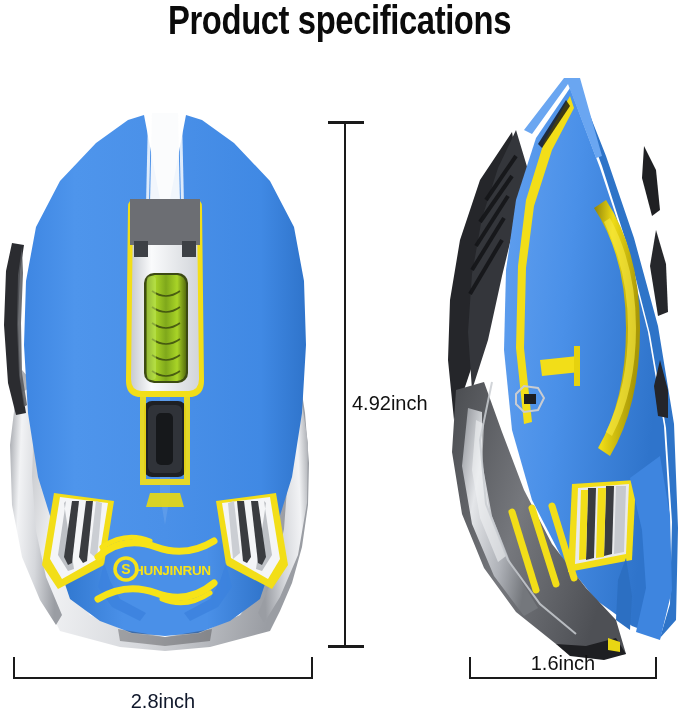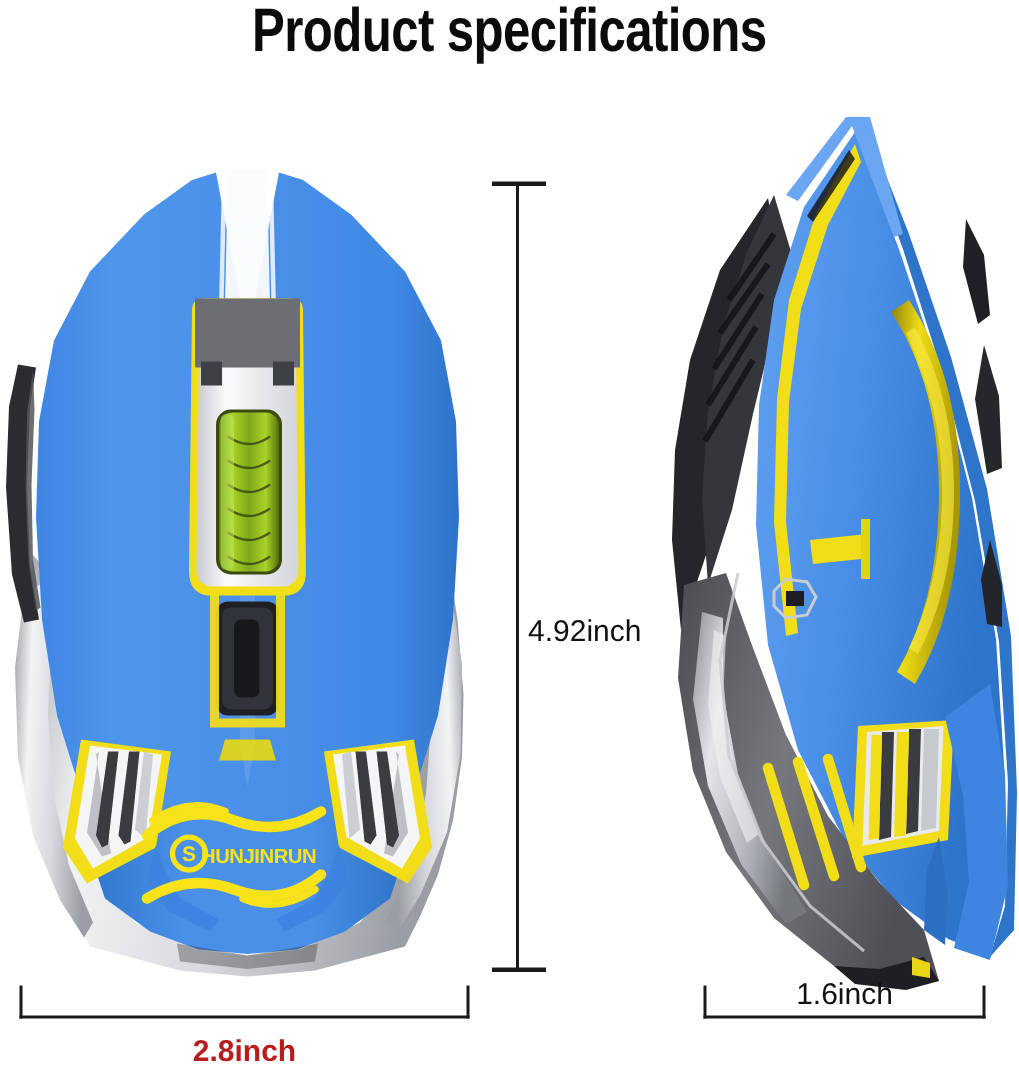--- a/index.html
+++ b/index.html
@@ -14,27 +14,27 @@
     letter-spacing:-0.5px;transform:scaleX(0.80);transform-origin:50% 0;
     white-space:nowrap;
   }
 
   
   .dimline{position:absolute;background:#1a1a1a;}
   #vdim-line{left:344px;top:122px;width:2px;height:524px;}
   #vdim-cap-top{left:328px;top:121px;width:36px;height:3px;}
   #vdim-cap-bot{left:328px;top:645px;width:36px;height:3px;}
   #vdim-label{position:absolute;left:352px;top:392px;font-size:20px;color:#111;
-              letter-spacing:0px;white-space:nowrap;margin-top:18px;}
+              letter-spacing:0px;white-space:nowrap;}
 
   #hdim1-line{left:13px;top:677px;width:300px;height:2px;}
   #hdim1-cap-l{left:13px;top:657px;width:2px;height:22px;}
   #hdim1-cap-r{left:311px;top:657px;width:2px;height:22px;}
   #hdim1-label{position:absolute;left:0px;top:690px;width:326px;text-align:center;
-               font-size:20px;color:#b91c1c;white-space:nowrap;font-weight:bold;}
+               font-size:20px;color:#0f172a;white-space:nowrap;}
 
   #hdim2-line{left:469px;top:677px;width:188px;height:2px;}
   #hdim2-cap-l{left:469px;top:657px;width:2px;height:22px;}
   #hdim2-cap-r{left:655px;top:657px;width:2px;height:22px;}
   #hdim2-label{position:absolute;left:469px;top:652px;width:188px;text-align:center;
                font-size:20px;color:#111;white-space:nowrap;}
 
   
   #mouse-top{position:absolute;left:0px;top:95px;width:330px;height:560px;}
   #mouse-side{position:absolute;left:420px;top:60px;width:259px;height:600px;}

